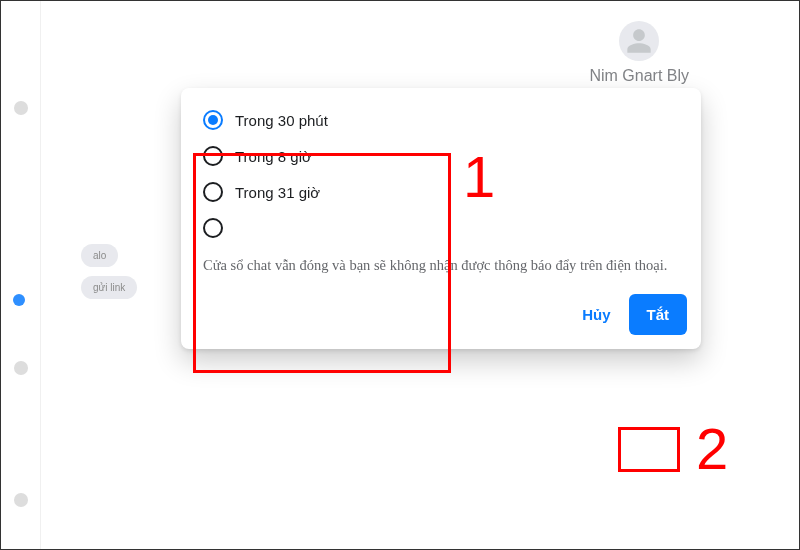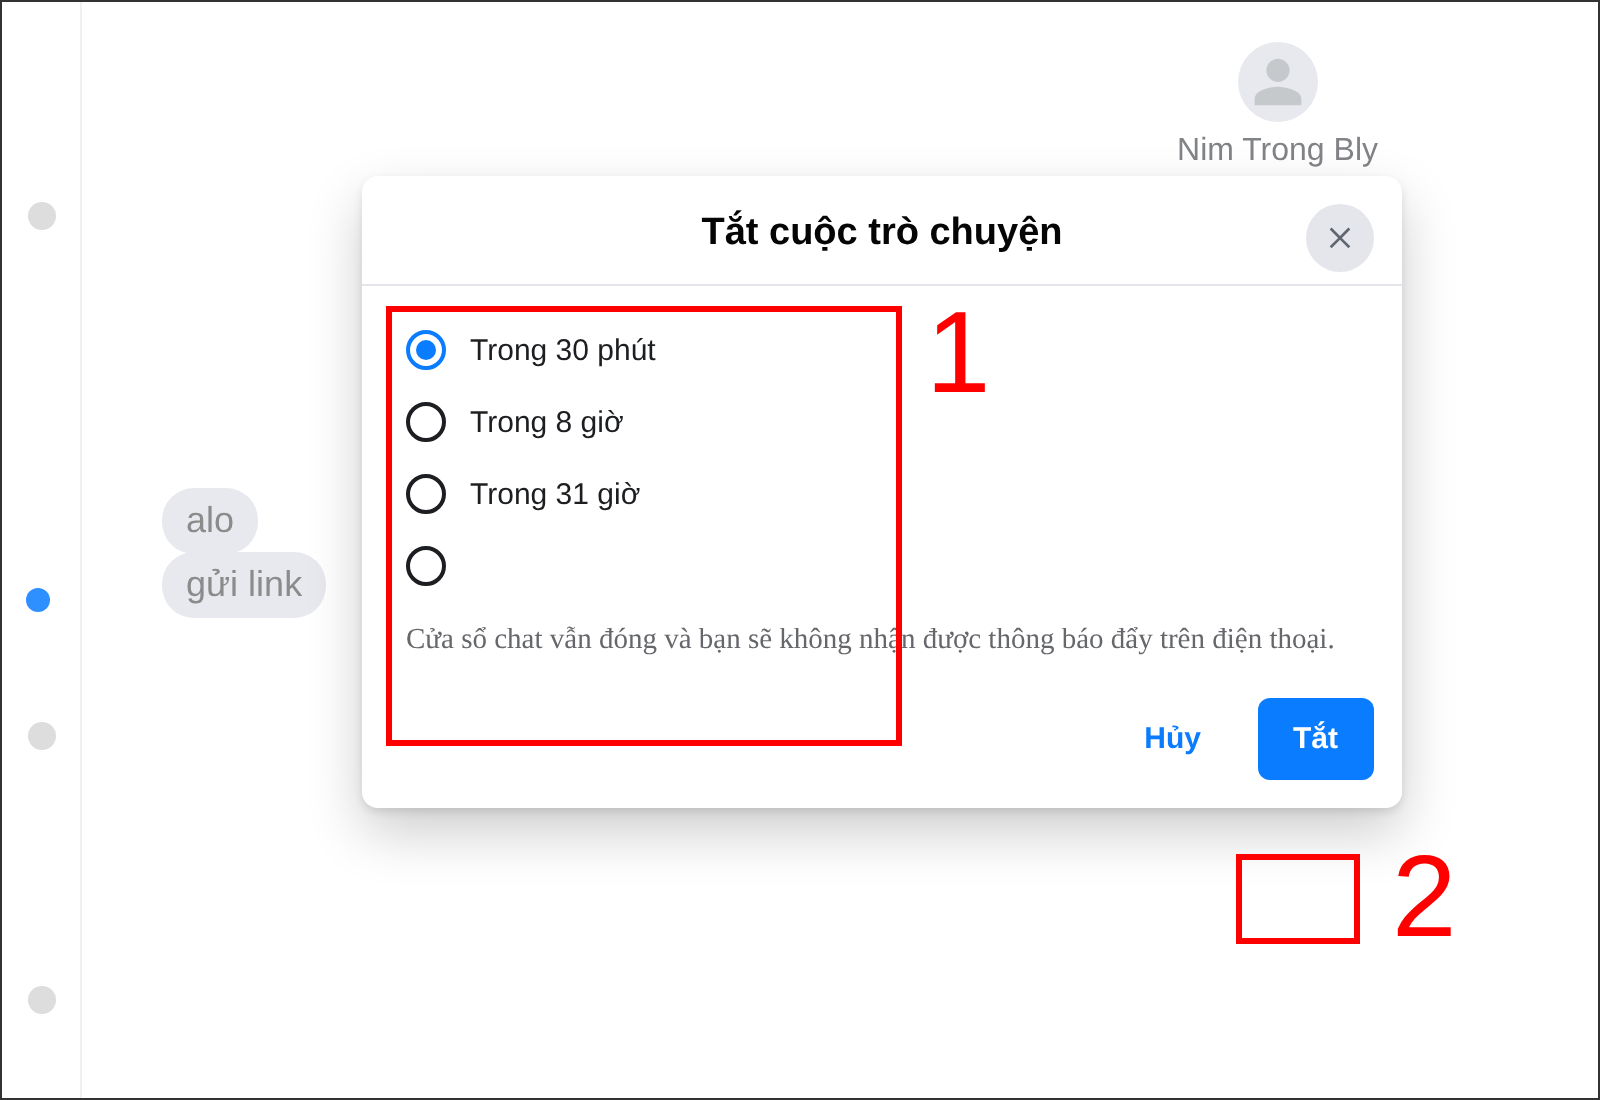--- a/index.html
+++ b/index.html
@@ -70,21 +70,21 @@
       color: #6c6e72;
       font-size: 16px;
       font-weight: 500;
     }
 
     .chat-bubble {
       position: absolute;
       background: #e4e6eb;
       border-radius: 16px;
       padding: 6px 12px;
-      font-size: 18px;
+      font-size: 10px;
       color: #777;
     }
     
     
     .overlay {
       position: absolute;
       inset: 0;
       background: rgba(255,255,255,0.15);
       display: flex;
       align-items: center;
@@ -174,21 +174,21 @@
       color: #65676b;
       padding: 10px 4px 6px;
       line-height: 1.35;
       font-family: Liberation Serif, serif;
     }
     
     .modal-footer {
       display: flex;
       justify-content: flex-end;
       align-items: center;
-      gap: 14px;
+      gap: 4px;
       padding: 6px 14px 14px;
     }
     .btn-cancel {
       background: transparent;
       border: none;
       color: #0a7cff;
       font-weight: 600;
       font-size: 15px;
       padding: 8px 14px;
       cursor: pointer;
@@ -230,39 +230,29 @@
     <div class="sidebar-dot" style="top:360px"></div>
     <div class="sidebar-dot" style="top:492px"></div>
   </div>
 
   <div class="header-area">
     <div class="avatar">
       <svg viewBox="0 0 24 24">
           <path d="M12 12c2.7 0 5-2.3 5-5s-2.3-5-5-5-5 2.3-5 5 2.3 5 5 5zm0 2c-3.3 0-10 1.7-10 5v3h20v-3c0-3.3-6.7-5-10-5z"></path>
         </svg>
     </div>
-    <div class="username">Nim Trong Bly</div>
+    <div class="username">Nim Gnart Bly</div>
   </div>
 
   <div class="chat-bubble" style="left:80px; top:243px">alo</div>
   <div class="chat-bubble" style="left:80px; top:275px">gửi link</div>
 </div>
 
 <div class="overlay">
   <div class="modal">
-    <div class="modal-header">
-      <div class="modal-title">Tắt cuộc trò chuyện</div>
-      <button class="close-btn">
-        <span>
-          <svg viewBox="0 0 24 24">
-              <path d="M18.3 5.71L12 12.01l-6.3-6.3-1.41 1.41 6.3 6.3-6.3 6.29 1.41 1.41 6.3-6.29 6.3 6.29 1.41-1.41-6.3-6.29 6.3-6.3z"></path>
-            </svg>
-        </span>
-      </button>
-    </div>
 
     <div class="modal-body">
       <div class="radio-group" id="radio-group">
           <div class="radio-row">
             <div class="radio-circle selected">
               <div class="radio-dot"></div>
             </div>
             <span class="radio-label">Trong 30 phút</span>
           </div>
           <div class="radio-row">

